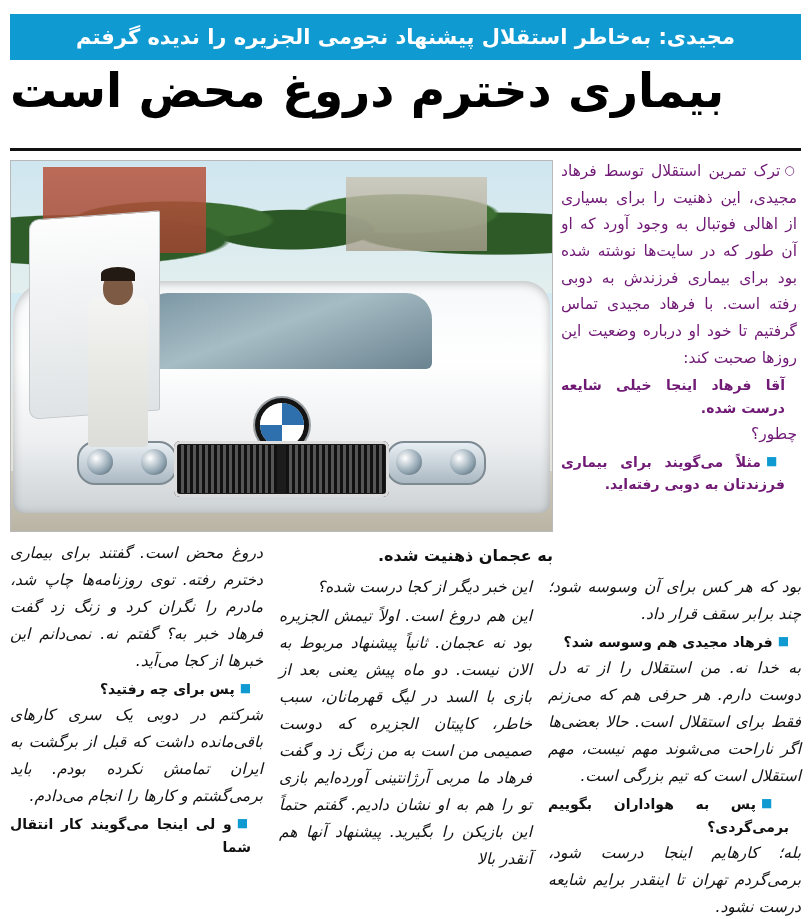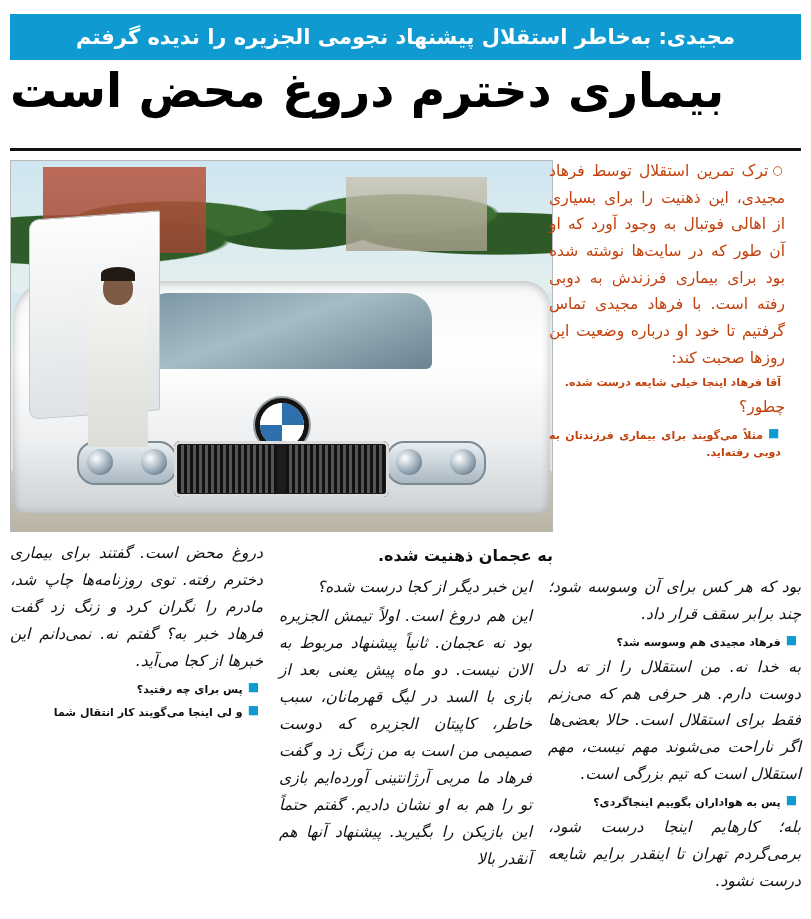--- a/index.html
+++ b/index.html
@@ -76,41 +76,41 @@
     top: 158px;
     right: 10px;
     left: 10px;
     height: 380px;
   }
 
   
   .lead-col {
     position: absolute;
     top: 0;
-    right: 16px;
+    right: 4px;
     width: 236px;
     height: 380px;
     direction: rtl;
     text-align: justify;
     font-size: 15.5px;
     line-height: 1.72;
-    color: #c2410c;
+    color: #701a75;
   }
   .lead-col p { margin: 0 0 2px 0; }
   .bullet-dot::before {
     content: "\25CB";
     font-size: 12px;
     margin-left: 4px;
     vertical-align: 2px;
   }
   .q {
     font-weight: bold;
-    font-size: 11px;
+    font-size: 14px;
     line-height: 1.6;
-    margin: 3px 4px 2px 0;
+    margin: 3px 12px 2px 0;
     display: block;
   }
   .q-sq::before {
     content: "\25A0";
     color: #0f9bd2;
     font-size: 12px;
     margin-left: 5px;
     vertical-align: 2px;
   }
 
@@ -356,29 +356,30 @@
   </div>
 
   <div class="caption">به عجمان ذهنیت شده.</div>
 
   <div class="cols">
 
     <div class="col col-right">
       <p>بود که هر کس برای آن وسوسه شود؛ چند برابر سقف قرار داد.</p>
       <span class="q q-sq">فرهاد مجیدی هم وسوسه شد؟</span>
       <p>به خدا نه. من استقلال را از ته دل دوست دارم. هر حرفی هم که می‌زنم فقط برای استقلال است. حالا بعضی‌ها اگر ناراحت می‌شوند مهم نیست، مهم استقلال است که تیم بزرگی است.</p>
-      <span class="q q-sq">پس به هواداران بگوییم اینجا‌گردی؟</span>
+      <span class="q q-sq">پس به هواداران بگوییم برمی‌گردی؟</span>
       <p>بله؛ کارهایم اینجا درست شود، برمی‌گردم تهران تا اینقدر برایم شایعه درست نشود.</p>
     </div>
 
     <div class="col col-mid">
       <p>این خبر دیگر از کجا درست شده؟</p>
       <p>این هم دروغ است. اولاً تیمش الجزیره بود نه عجمان. ثانیاً پیشنهاد مربوط به الان نیست. دو ماه پیش یعنی بعد از بازی با السد در لیگ قهرمانان، سبب خاطر، کاپیتان الجزیره که دوست صمیمی من است به من زنگ زد و گفت فرهاد ما مربی آرژانتینی آورده‌ایم بازی تو را هم به او نشان دادیم. گفتم حتماً این بازیکن را بگیرید. پیشنهاد آنها هم آنقدر بالا</p>
     </div>
 
     <div class="col col-left">
       <p>دروغ محض است. گفتند برای بیماری دخترم رفته. توی روزنامه‌ها چاپ شد، مادرم را نگران کرد و زنگ زد گفت فرهاد خبر به؟ گفتم نه. نمی‌دانم این خبرها از کجا می‌آید.</p>
       <span class="q q-sq">پس برای چه رفتید؟</span>
+      <p>شرکتم در دوبی یک سری کارهای باقی‌مانده داشت که قبل از برگشت به ایران تمامش نکرده بودم. باید برمی‌گشتم و کارها را انجام می‌دادم.</p>
       <span class="q q-sq">و لی اینجا می‌گویند کار انتقال شما</span>
     </div>
   </div>
 
 </div>
 
 </body></html>

